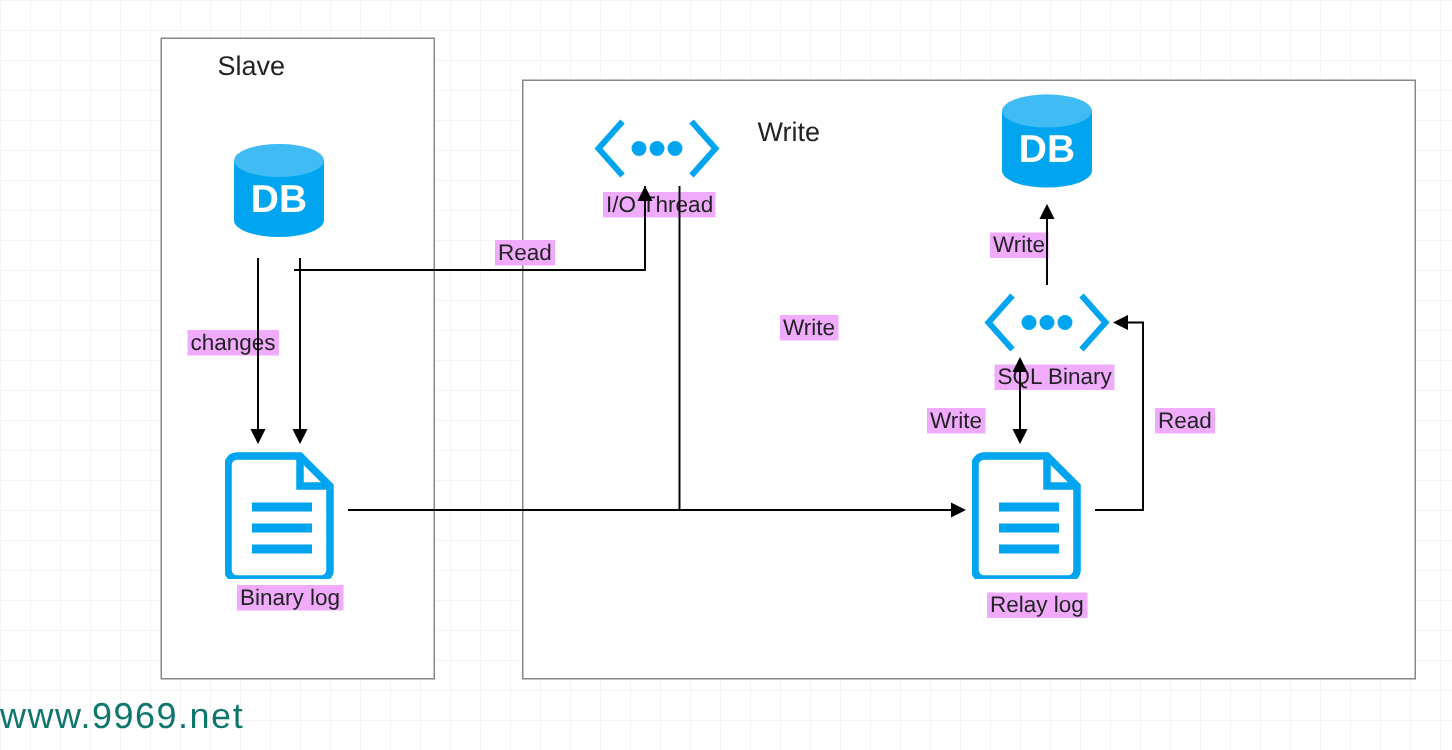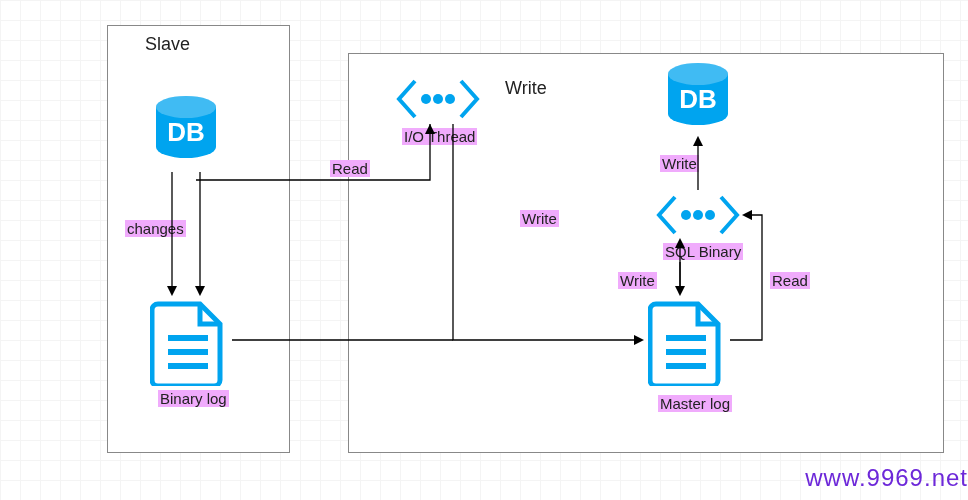--- a/index.html
+++ b/index.html
@@ -44,23 +44,23 @@
     font-size: 15px;
     color: #222;
     background: #f0abfc;
     padding: 0 2px;
     white-space: nowrap;
   }
   .watermark {
     position: absolute;
     left: 0; right: 0;
     bottom: 8px;
-    text-align: right;
+    text-align: left;
     font-size: 24px;
-    color: #6d28d9;
+    color: #0f766e;
     letter-spacing: 1px;
   }
   .db-icon { position: absolute; width: 72px; height: 72px; }
   .db-icon svg { width: 100%; height: 100%; }
   .doc-icon { position: absolute; width: 78px; height: 88px; }
   .doc-icon svg { width: 100%; height: 100%; }
   .thread-icon { position: absolute; width: 86px; height: 44px; }
   .thread-icon svg { width: 100%; height: 100%; }
   svg.arrows {
     position: absolute;
@@ -131,21 +131,21 @@
   <svg viewBox="0 0 86 44">
     <polyline points="20,4 4,22 20,40" fill="none" stroke="#00A4EF" stroke-width="4"></polyline>
     <polyline points="66,4 82,22 66,40" fill="none" stroke="#00A4EF" stroke-width="4"></polyline>
     <circle cx="31" cy="22" r="5" fill="#00A4EF"></circle>
     <circle cx="43" cy="22" r="5" fill="#00A4EF"></circle>
     <circle cx="55" cy="22" r="5" fill="#00A4EF"></circle>
   </svg>
 </div>
 
 <div class="label" style="left:158px; top:378px;margin-top:12px;">Binary log</div>
-<div class="label" style="left:658px; top:395px;">Master log</div>
+<div class="label" style="left:658px; top:395px;">Relay log</div>
 <div class="label" style="left:402px; top:128px;">I/O Thread</div>
 <div class="label" style="left:663px; top:243px;">SQL Binary</div>
 
 <div class="label" style="left:125px; top:220px;">changes</div>
 <div class="label" style="left:330px; top:160px;">Read</div>
 <div class="label" style="left:520px; top:210px;">Write</div>
 <div class="label" style="left:618px; top:272px;">Write</div>
 <div class="label" style="left:770px; top:272px;">Read</div>
 <div class="label" style="left:660px; top:155px;">Write</div>
 

